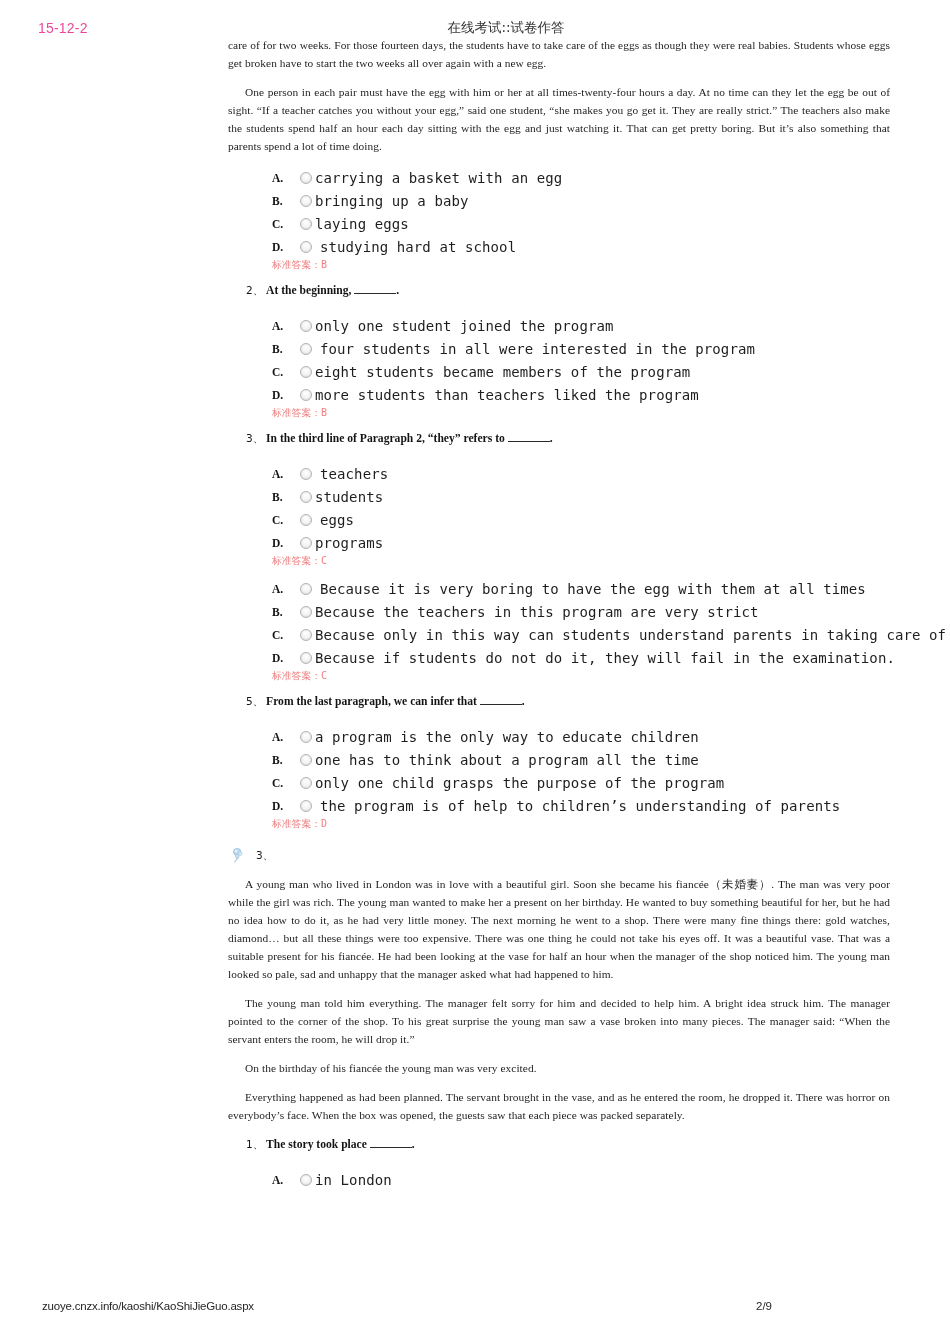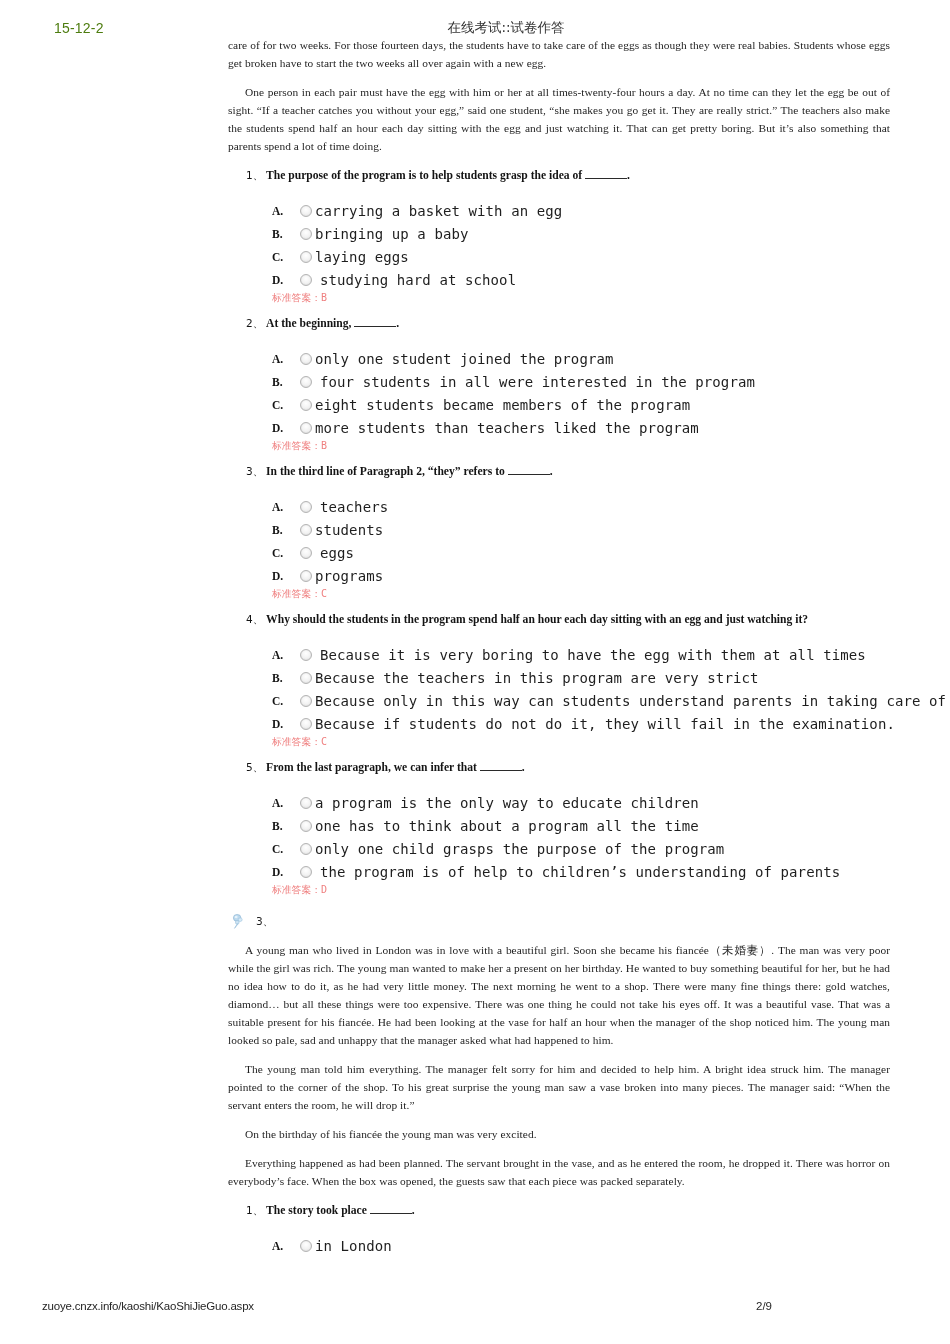--- a/index.html
+++ b/index.html
@@ -19,25 +19,25 @@
   
   .page-header {
     position: absolute;
     top: 18px;
     left: 0;
     width: 950px;
     height: 26px;
   }
   .doc-id {
     position: absolute;
-    left: 54px;
+    left: 38px;
     top: 2px;
     font-size: 14px;
     letter-spacing: 0.2px;
-    color: #4d7c0f;
+    color: #ec4899;
     font-family: "Liberation Sans", sans-serif;
   }
   .doc-title {
     position: absolute;
     left: 0;
     top: 1px;
     width: 950px;
     text-align: center;
     font-size: 13.5px;
     color: #333;
@@ -198,24 +198,20 @@
   <div class="doc-id">15-12-2</div>
   <div class="doc-title">在线考试::试卷作答</div>
 </div>
 
 <div class="content">
 
   <p class="para noindent">care of for two weeks. For those fourteen days, the students have to take care of the eggs as though they were real babies. Students whose eggs get broken have to start the two weeks all over again with a new egg.</p>
   <p class="para">One person in each pair must have the egg with him or her at all times-twenty-four hours a day. At no time can they let the egg be out of sight. “If a teacher catches you without your egg,” said one student, “she makes you go get it. They are really strict.” The teachers also make the students spend half an hour each day sitting with the egg and just watching it. That can get pretty boring. But it’s also something that parents spend a lot of time doing.</p>
 
   <div class="question-block">
-    <div class="q-stem">
-      <span class="q-num">1、</span>
-      <span>The purpose of the program is to help students grasp the idea of </span><span class="blank"></span><span>.</span>
-    </div>
     <ul class="options">
       <li class="option">
         <span class="opt-letter">A.</span>
         <span class="radio"></span>
         <span class="opt-text">carrying a basket with an egg</span>
       </li>
       <li class="option">
         <span class="opt-letter">B.</span>
         <span class="radio"></span>
         <span class="opt-text">bringing up a baby</span>
@@ -294,24 +290,20 @@
         <span class="radio"></span>
         <span class="opt-text">programs</span>
       </li>
     </ul>
     <div class="answer">
       <span>标准答案：</span><span class="ans-letter">C</span>
     </div>
   </div>
 
   <div class="question-block">
-    <div class="q-stem">
-      <span class="q-num">4、</span>
-      <span>Why should the students in the program spend half an hour each day sitting with an egg and just watching it?</span>
-    </div>
     <ul class="options">
       <li class="option">
         <span class="opt-letter">A.</span>
         <span class="radio"></span>
         <span class="opt-text pad">Because it is very boring to have the egg with them at all times</span>
       </li>
       <li class="option">
         <span class="opt-letter">B.</span>
         <span class="radio"></span>
         <span class="opt-text">Because the teachers in this program are very strict</span>

